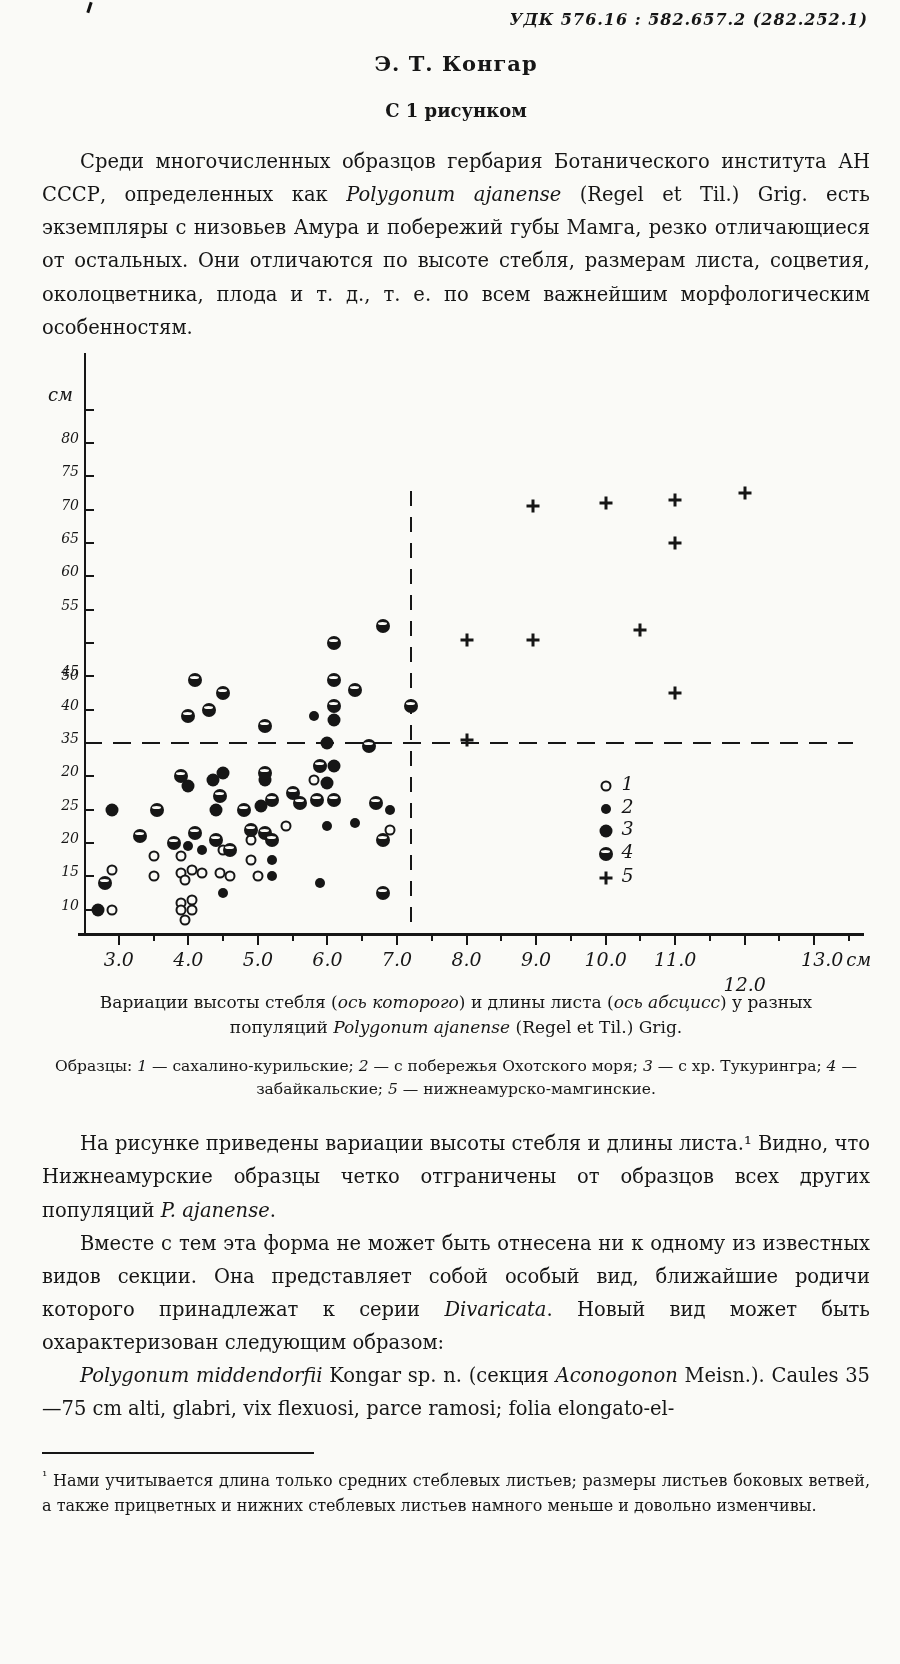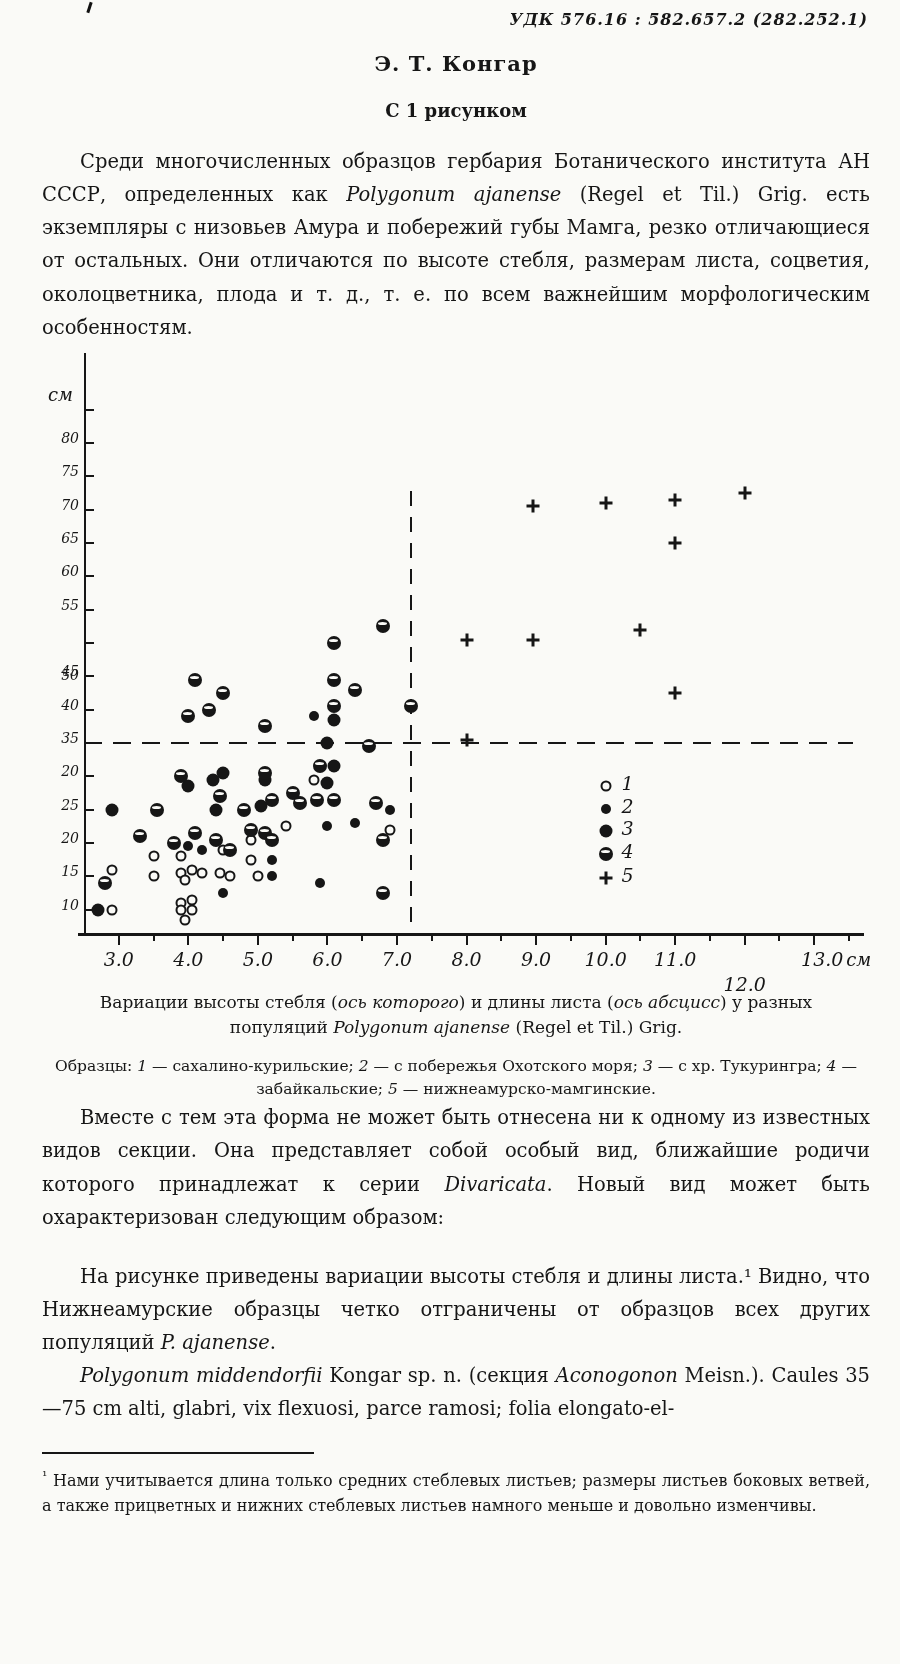--- a/index.html
+++ b/index.html
@@ -239,22 +239,22 @@
         <div class="leglab" style="left: 577.622px; top: 491.667px;">4</div>
         <div class="pt sym-plus" style="left: 561.622px; top: 530.333px;"></div>
         <div class="leglab" style="left: 577.622px; top: 516.333px;">5</div>
       </div>
   </div>
 
   <div class="caption"><span>Вариации высоты стебля (</span><span class="i">ось которого</span><span>) и длины листа (</span><span class="i">ось абсцисс</span><span>) у разных популяций </span><span class="i">Polygonum ajanense</span><span> (Regel et Til.) Grig.</span></div>
 
   <div class="samples"><span>Образцы: </span><span class="i">1</span><span> — сахалино-курильские; </span><span class="i">2</span><span> — с побережья Охотского моря; </span><span class="i">3</span><span> — с хр. Тукурингра; </span><span class="i">4</span><span> — забайкальские; </span><span class="i">5</span><span> — нижнеамурско-мамгинские.</span></div>
 
+  <p class="para" style="margin-top:26px;"><span class="ind"></span><span>На рисунке приведены вариации высоты стебля и длины листа.¹ Видно, что Нижнеамурские образцы четко отграничены от образцов всех других популяций </span><span class="i">P. ajanense</span><span>.</span></p>
+
   <p class="para"><span class="ind"></span><span>Вместе с тем эта форма не может быть отнесена ни к одному из известных видов секции. Она представляет собой особый вид, ближайшие родичи которого принадлежат к серии </span><span class="i">Divaricata</span><span>. Новый вид может быть охарактеризован следующим образом:</span></p>
-
-  <p class="para" style="margin-top:26px;"><span class="ind"></span><span>На рисунке приведены вариации высоты стебля и длины листа.¹ Видно, что Нижнеамурские образцы четко отграничены от образцов всех других популяций </span><span class="i">P. ajanense</span><span>.</span></p>
 
   <p class="para"><span class="ind"></span><span class="i">Polygonum middendorfii</span><span> Kongar sp. n. (секция </span><span class="i">Aconogonon</span><span> Meisn.). Caules 35—75 cm alti, glabri, vix flexuosi, parce ramosi; folia elongato-el-</span></p>
 
   <div class="fn-rule"></div>
   <p class="footnote"><span class="ind" style="width:20px;"></span><sup>¹</sup><span> Нами учитывается длина только средних стеблевых листьев; размеры листьев боковых ветвей, а также прицветных и нижних стеблевых листьев намного меньше и довольно изменчивы.</span></p>
 
 </div>
 
 </body></html>

